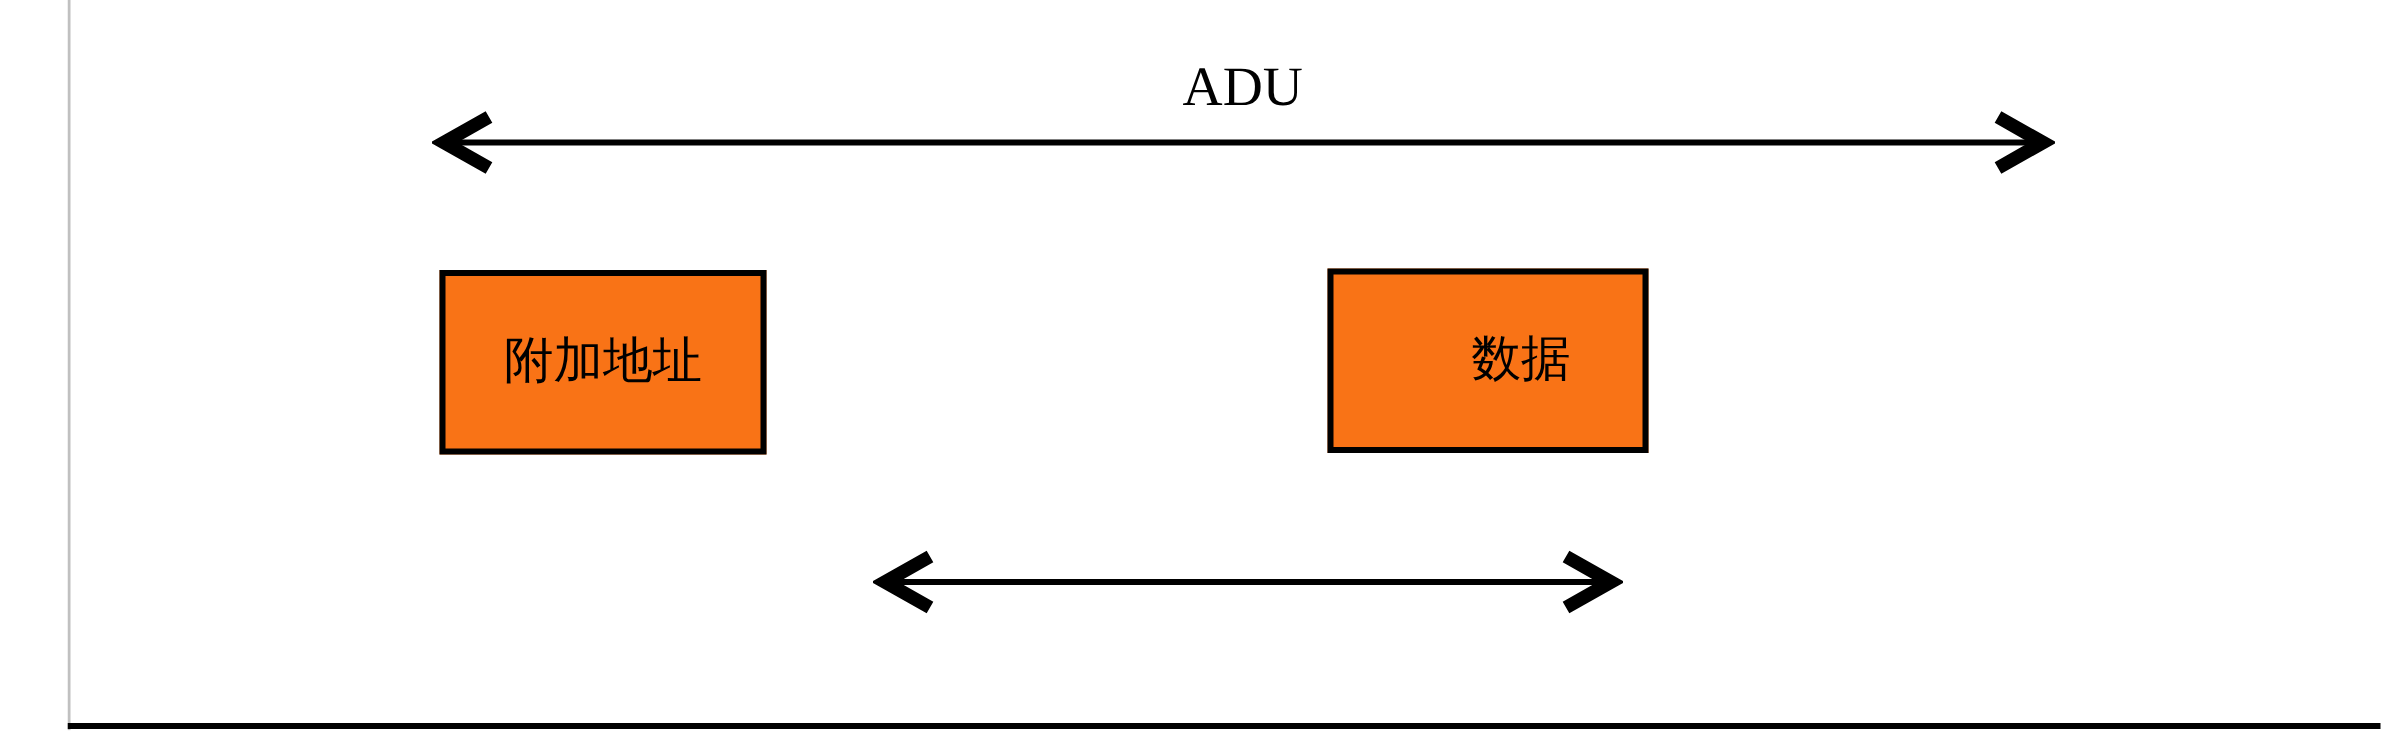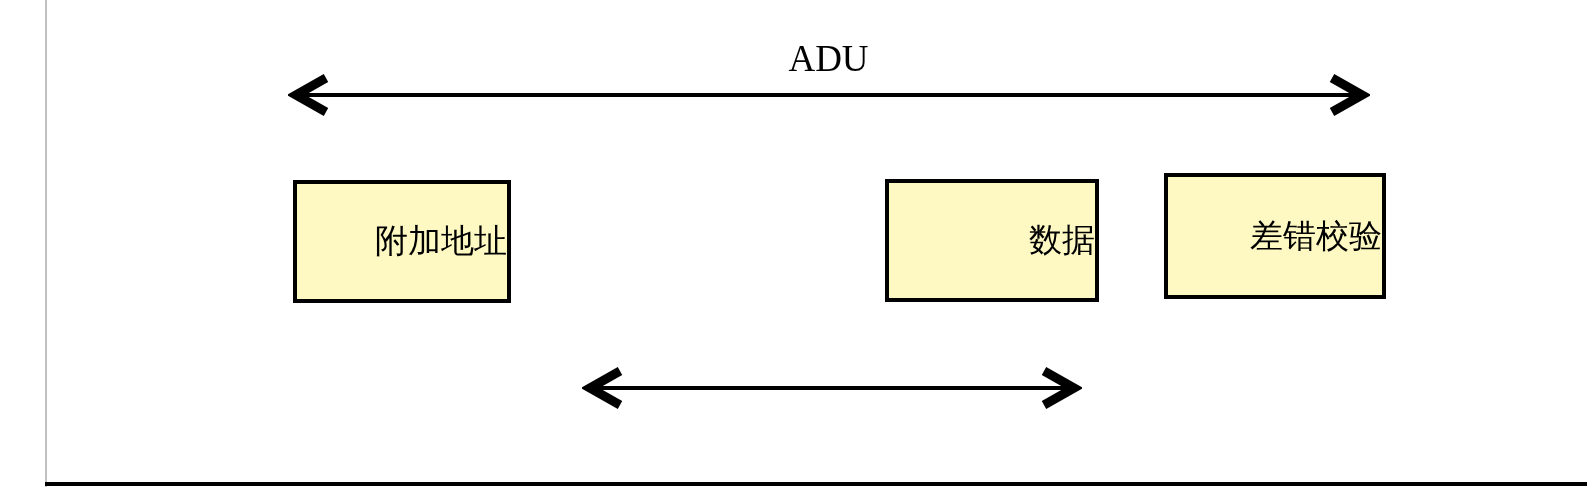--- a/index.html
+++ b/index.html
@@ -44,24 +44,24 @@
   }
   .adu-label { left: 247px; top: 40px; width: 1073px; }
   .pdu-label { left: 539px; top: 446px; width: 496px; }
   .arrow-svg { position: absolute; }
   .adu-arrow { left: 243px; top: 73px; }
   .pdu-arrow { left: 537px; top: 366px; }
   .frame-box {
     position: absolute;
     box-sizing: border-box;
     border: 4px solid #000000;
-    background: #fef9c3;
+    background: #f97316;
     display: flex;
     align-items: center;
-    justify-content: flex-end;
+    justify-content: center;
   }
   .frame-box .box-label {
     font-size: 33px;
     line-height: 1;
     font-family: "Liberation Serif", "DejaVu Serif", serif;
     color: #000000;
     white-space: nowrap;
   }
   .box-1 { left: 248px; top: 180px; width: 218px; height: 123px; }
   .box-2 { left: 540px; top: 178px; width: 216px; height: 124px; }
@@ -82,23 +82,20 @@
     <path d="M38,5 L8,22 L38,39" fill="none" stroke="#000000" stroke-width="9"></path>
     <path d="M1044,5 L1074,22 L1044,39" fill="none" stroke="#000000" stroke-width="9"></path>
   </svg>
 
   <div class="frame-box box-1">
     <span class="box-label">附加地址</span>
   </div>
   <div class="frame-box box-3">
     <span class="box-label">数据</span>
   </div>
-  <div class="frame-box box-4">
-    <span class="box-label">差错校验</span>
-  </div>
 
   <svg class="arrow-svg pdu-arrow" width="500" height="44" viewBox="0 0 500 44">
     <line x1="10" y1="22" x2="490" y2="22" stroke="#000000" stroke-width="4"></line>
     <path d="M38,5 L8,22 L38,39" fill="none" stroke="#000000" stroke-width="9"></path>
     <path d="M462,5 L492,22 L462,39" fill="none" stroke="#000000" stroke-width="9"></path>
   </svg>
 
 
   <div class="bottom-rule"></div>
 

